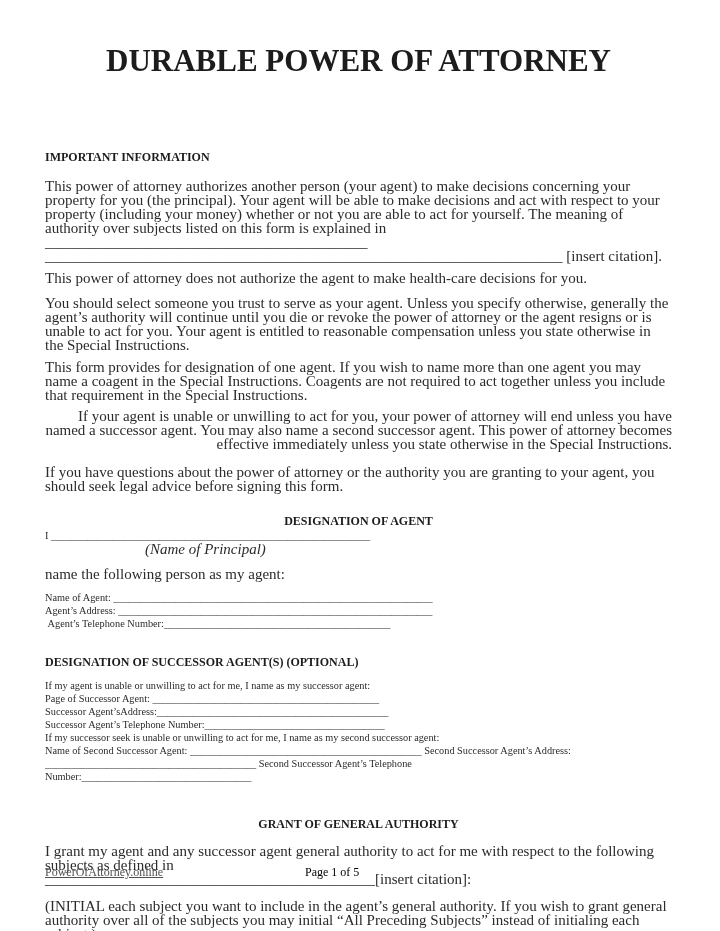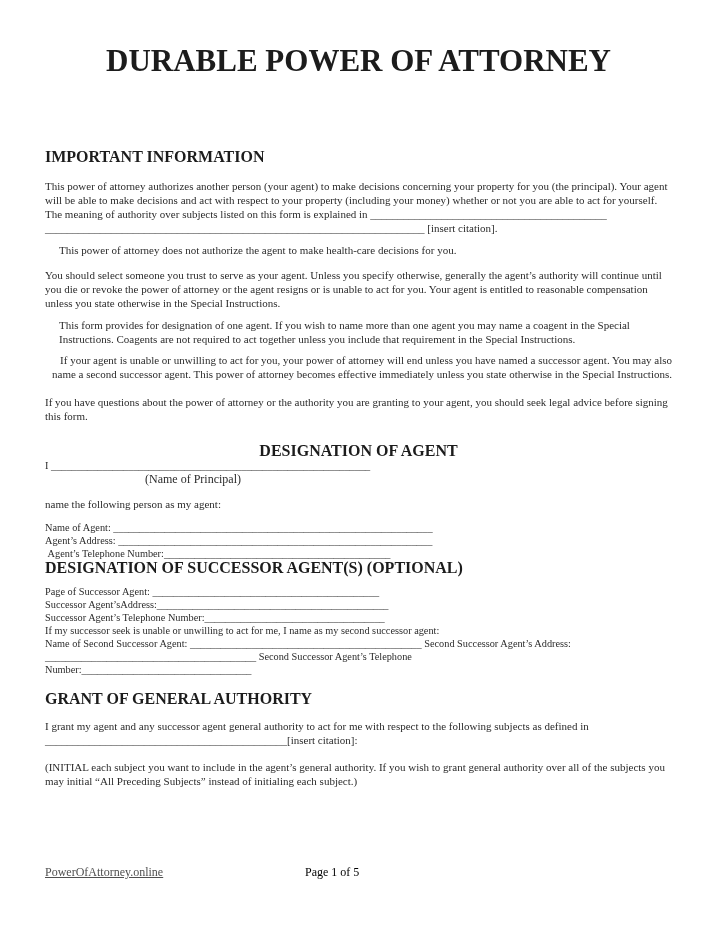--- a/index.html
+++ b/index.html
@@ -18,46 +18,47 @@
     margin: 43px 0 0 0;
     text-align: center;
     font-size: 31px;
     line-height: 36px;
     font-weight: 700;
     color: #1c1c1c;
     letter-spacing: 0px;
   }
   h2.sec-heading {
     margin: 0;
-    font-size: 16px;
+    font-size: 12px;
     line-height: 16px;
     font-weight: 700;
     color: #1c1c1c;
   }
   #important-heading { margin-top: 70px; }
   #agent-heading { margin-top: 20px; text-align: center; }
-  #successor-heading { }
-  #grant-heading { margin-top: 15px; }
+  #successor-heading { margin-top: 24px; }
+  #grant-heading { margin-top: 33px; text-align: center; }
   p.body-text {
     margin: 0;
-    font-size: 11px;
+    font-size: 15px;
     line-height: 14px;
     white-space: pre-wrap;
     color: #2b2b2b;
   }
   p.mt14 { margin-top: 14px; }
   p.mt13 { margin-top: 13px; }
   p.mt11 { margin-top: 11px; }
   p.mt10 { margin-top: 12px; }
-  p.mt8  { margin-top: 8px; margin-left: 14px; }
+  p.mt8  { margin-top: 8px; }
   p.mt7  { margin-top: 7px; text-align: right; }
   p.caption-line {
     margin: 0 0 0 100px;
-    font-size: 12px;
+    font-size: 15px;
     line-height: 14px;
+    font-style: italic;
   }
   .field-block { margin-top: 10px; }
   .successor-block { margin-top: 9px; }
   p.field-line {
     margin: 0;
     font-size: 10.3px;
     line-height: 13px;
     white-space: pre-wrap;
   }
   .doc-footer {
@@ -106,20 +107,21 @@
     <div class="field-block">
       <p class="field-line">Name of Agent: ______________________________________________________________</p>
       <p class="field-line">Agent’s Address: _____________________________________________________________</p>
       <p class="field-line"> Agent’s Telephone Number:____________________________________________</p>
     </div>
   </section>
 
   <section>
     <h2 class="sec-heading" id="successor-heading">DESIGNATION OF SUCCESSOR AGENT(S) (OPTIONAL)</h2>
     <div class="successor-block">
+      <p class="field-line">If my agent is unable or unwilling to act for me, I name as my successor agent:</p>
       <p class="field-line">Page of Successor Agent: ____________________________________________</p>
       <p class="field-line">Successor Agent’sAddress:_____________________________________________</p>
       <p class="field-line">Successor Agent’s Telephone Number:___________________________________</p>
       <p class="field-line">If my successor seek is unable or unwilling to act for me, I name as my second successor agent:</p>
       <p class="field-line">Name of Second Successor Agent: _____________________________________________ Second Successor Agent’s Address:</p>
       <p class="field-line">_________________________________________ Second Successor Agent’s Telephone</p>
       <p class="field-line">Number:_________________________________</p>
     </div>
   </section>
 

